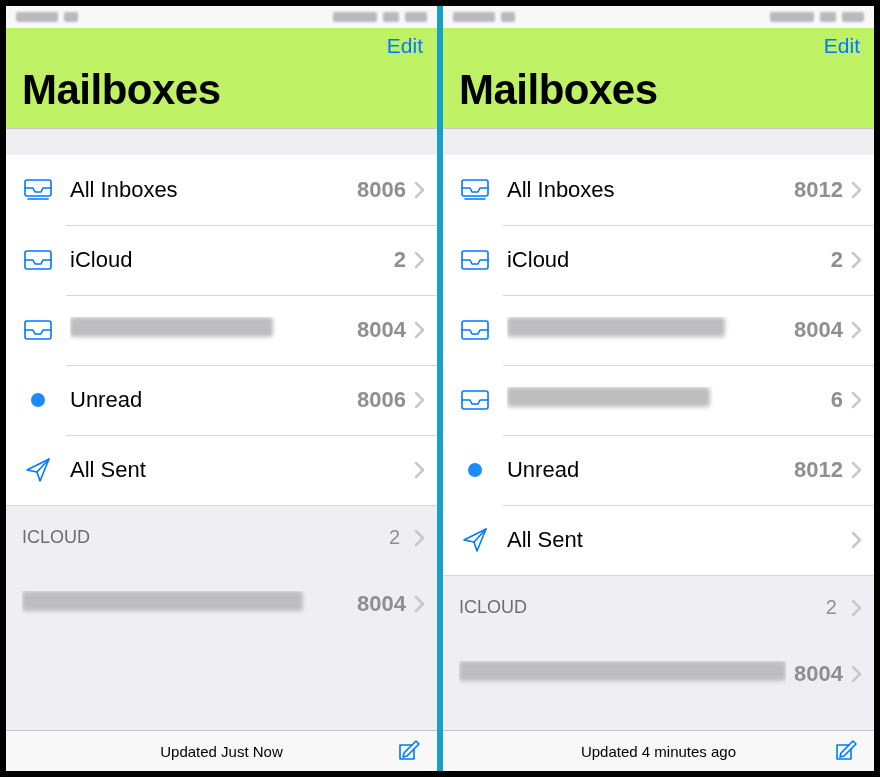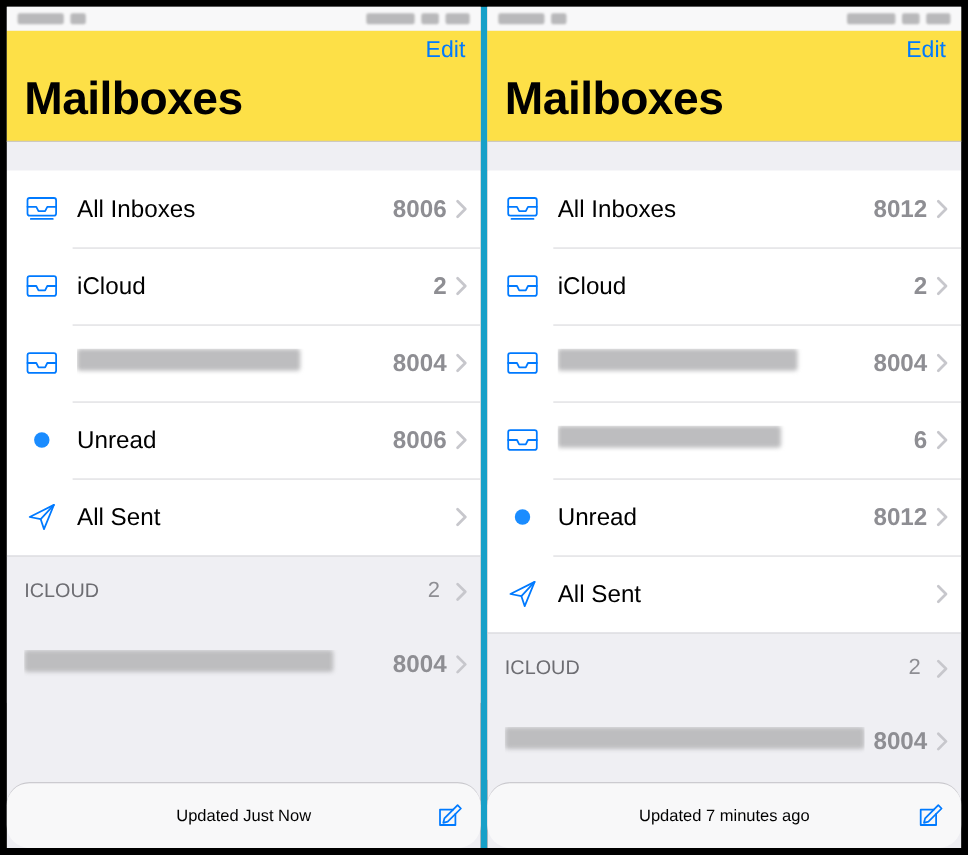--- a/index.html
+++ b/index.html
@@ -26,21 +26,21 @@
     align-items: center;
     justify-content: space-between;
     padding: 0 10px;
     background: #f8f8f9;
   }
   .sb-left, .sb-right { display: flex; align-items: center; gap: 6px; }
   .blurchip { background: #b9b9bb; border-radius: 2px; filter: blur(1.2px); }
 
   
   .navheader {
-    background: #fde047;
+    background: #bef264;
     border-bottom: 1px solid #c8c7cc;
     padding-bottom: 10px;
   }
   .editrow {
     display: flex;
     justify-content: flex-end;
     padding: 6px 14px 2px 14px;
   }
   .editbtn {
     color: #007aff;
@@ -143,31 +143,30 @@
     display: inline-block;
     background: #bdbdbf;
     border-radius: 3px;
     filter: blur(2px);
     color: transparent;
     user-select: none;
   }
 
   
   .toolbar {
-    height: 60px;
+    height: 41px;
     border-top: 1px solid #c8c7cc;
     background: #f8f8f9;
     display: flex;
     align-items: center;
     justify-content: center;
     position: relative;
     font-size: 15px;
     color: #000;
     flex-shrink: 0;
-    border-radius: 21px;
   }
   .composebtn {
     position: absolute;
     right: 14px;
     top: 50%;
     transform: translateY(-50%);
     width: 30px;
     height: 30px;
     display: flex;
     align-items: center;
@@ -438,21 +437,21 @@
       <span class="celllabel"><span class="redacted" style="height:20px">█████████████████████</span></span>
       <span class="cellcount">8004</span>
       <span class="chevron">
         <svg width="11" height="18">
             <path d="M2 2 L9 9 L2 16" class="ic-gray"></path>
           </svg>
       </span>
     </div>
   </div>
   <div class="toolbar">
-    <span>Updated 7 minutes ago</span>
+    <span>Updated 4 minutes ago</span>
     <span class="composebtn">
       <svg width="28" height="28">
         <path d="M6 22 L6 8 L18 8 M6 22 L20 22 L20 12" class="ic-stroke"></path>
         <path d="M22 4 L25 7 L13 19 L9 20 L10 16 Z" class="ic-stroke"></path>
       </svg>
     </span>
   </div>
 </div>
 
 </body></html>

